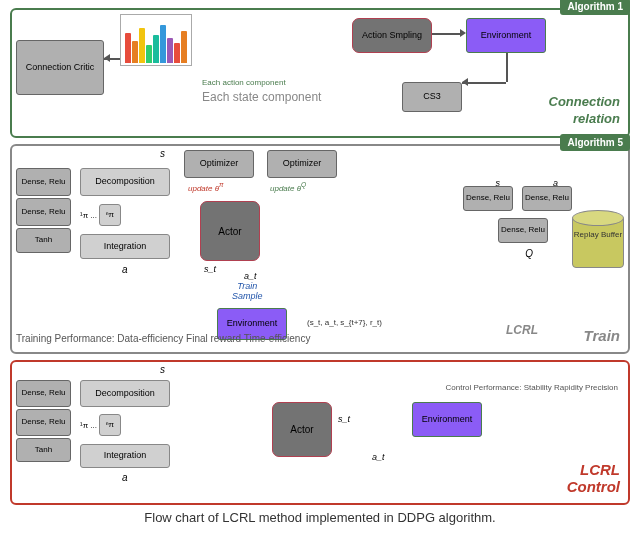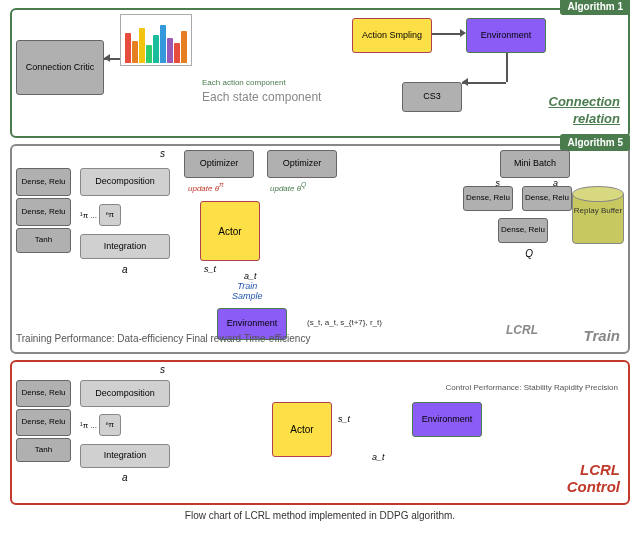--- a/index.html
+++ b/index.html
@@ -32,21 +32,20 @@
     .section-label-connection {
       position: absolute;
       right: 8px;
       bottom: 8px;
       color: #4a7c4e;
       font-style: italic;
       font-weight: bold;
       font-size: 13px;
       line-height: 1.3;
       text-align: right;
-      text-decoration: underline;
     }
 
     
     .section-train {
       border: 2px solid #888;
       border-radius: 6px;
       padding: 8px;
       margin-bottom: 6px;
       position: relative;
       height: 210px;
@@ -104,45 +103,47 @@
       flex-direction: column;
       background: #e8e8e8;
       font-size: 9.5px;
       line-height: 1.3;
     }
     .box-green {
       background: #8b5cf6;
       border-color: #4a7c4e;
     }
     .box-pink {
-      background: #fde047;
+      background: #737373;
       border-color: #b04050;
+      border-radius: 7px;
     }
     .box-dark {
       background: #b0b0b0;
       border-color: #666;
     }
     .box-teal {
       background: #a8d8d0;
       border-color: #3a8878;
     }
 
     
     .caption {
       text-align: center;
-      font-size: 10px;
+      font-size: 13px;
       color: #333;
       margin-top: 4px;
     }
 
     
     .cylinder {
       position: absolute;
       width: 52px;
       height: 60px;
+      margin-top: 24px;
     }
     .cyl-body {
       position: absolute;
       top: 8px;
       left: 0;
       width: 52px;
       height: 50px;
       background: #c8c860;
       border: 1px solid #888;
       border-radius: 0 0 4px 4px;
@@ -256,21 +257,20 @@
     <div style="position:absolute; left:232px; top:125px; font-size:9px; font-style:italic;">a_t</div>
 
     <div style="position:absolute; left:220px; top:135px; font-size:9px; font-style:italic; color:#2255aa; text-align:center;">Train<br>Sample</div>
 
     <div class="box box-green" style="position:absolute; left:205px; top:162px; width:70px; height:32px; font-size:9px;">Environment</div>
 
     <div style="position:absolute; left:295px; top:172px; font-size:8px; color:#333;">(s_t, a_t, s_{t+7}, r_t)</div>
 
     <div style="position:absolute; right:90px; bottom:15px; font-size:12px; color:#888; font-style:italic; font-weight:bold;">LCRL</div>
 
-    <div class="box box-dark" style="position:absolute; right:58px; top:4px; width:70px; height:28px; font-size:9px;">Mini Batch</div>
 
     <div class="box box-dark" style="position:absolute; right:115px; top:40px; width:50px; height:25px; font-size:8px;">Dense,
 Relu</div>
     <div class="box box-dark" style="position:absolute; right:56px; top:40px; width:50px; height:25px; font-size:8px;">Dense,
 Relu</div>
     <div class="box box-dark" style="position:absolute; right:80px; top:72px; width:50px; height:25px; font-size:8px;">Dense,
 Relu</div>
 
     <div style="position:absolute; right:95px; top:102px; font-size:10px; font-style:italic;">Q</div>
 

